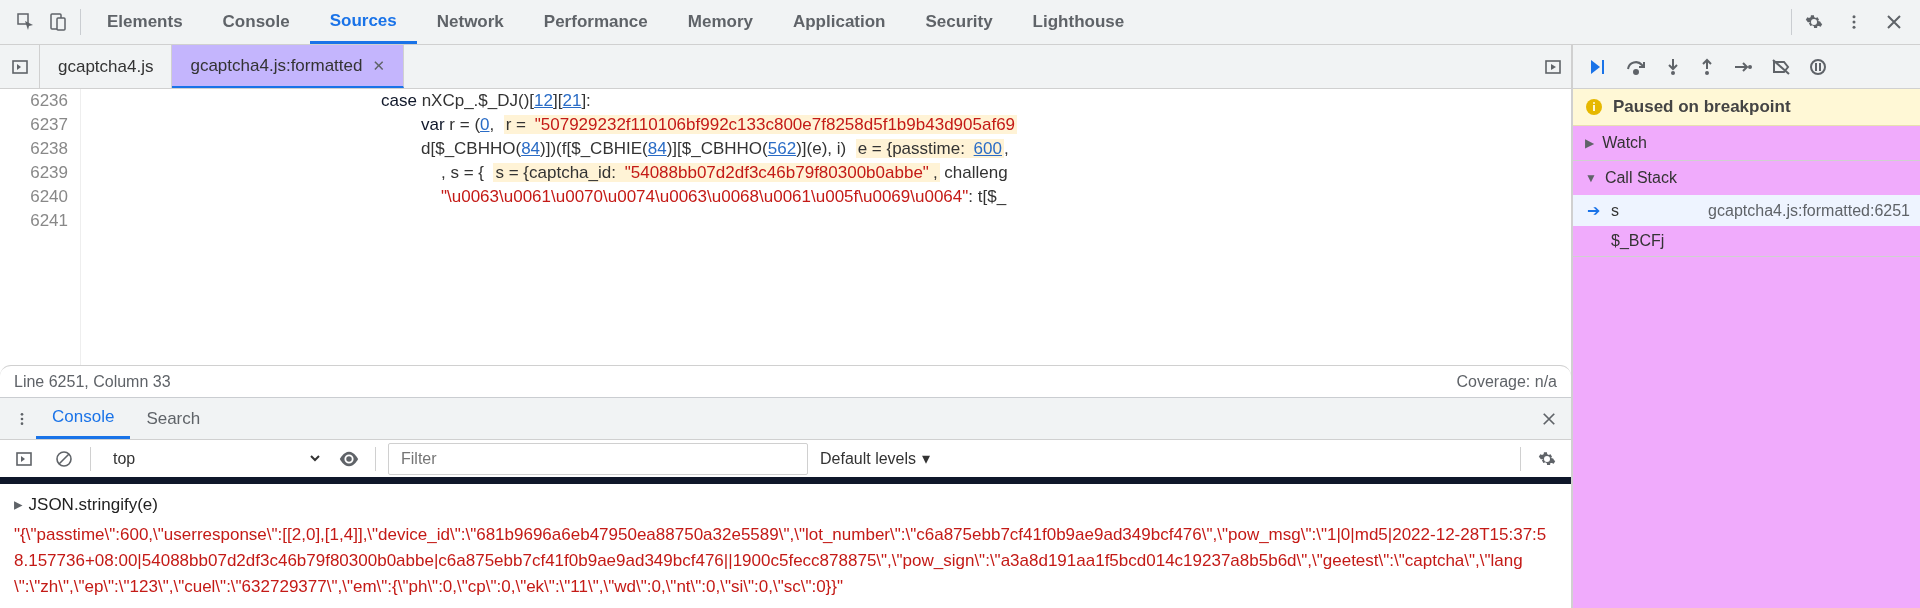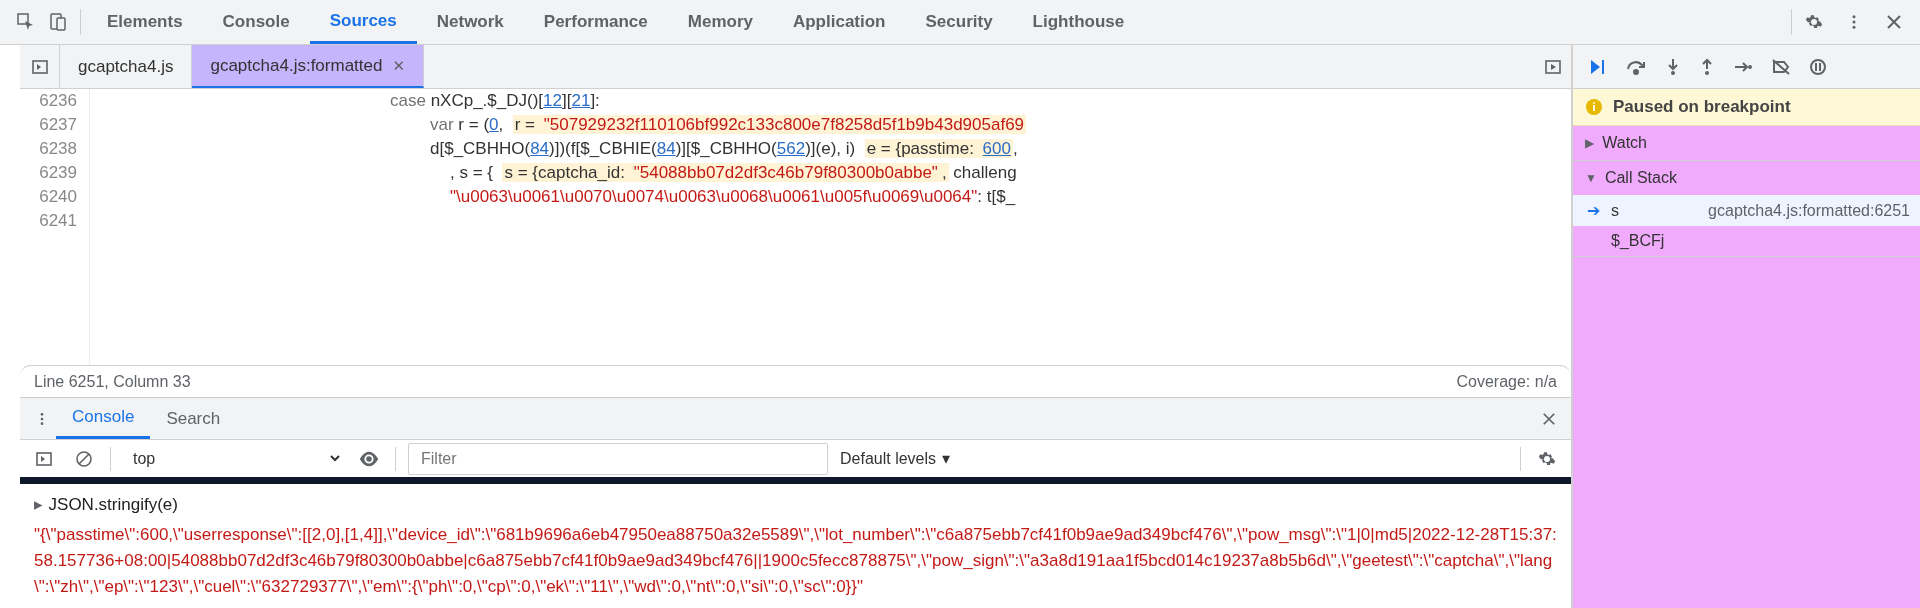--- a/index.html
+++ b/index.html
@@ -13,35 +13,35 @@
 .top-tabs .tab { padding: 12px 20px; height: 100%; display: flex; align-items: center; color: #5f6368; cursor: pointer; font-size: 17px; font-weight: bold; }
 .top-tabs .tab.active { color: #1a73e8; border-bottom: 3px solid #1a73e8; }
 .top-tabs .spacer { flex: 1; }
 .top-tabs .right-icons { display: flex; gap: 8px; align-items: center; }
 .top-tabs .sep { width: 1px; height: 26px; background: #cacdd1; margin: 0 6px; }
 
 
 .main-split { display: flex; flex: 1; min-height: 0; }
 
 
-.sources-panel { flex: 1; display: flex; flex-direction: column; min-width: 0; border-right: 1px solid #d0d0d0; margin-left: 20px; }
+.sources-panel { flex: 1; display: flex; flex-direction: column; min-width: 0; border-right: 1px solid #d0d0d0; }
 .source-tabs { display: flex; align-items: center; height: 44px; background: #f1f3f4; border-bottom: 1px solid #d0d0d0; }
 .source-tabs .st-icon { width: 40px; display: flex; align-items: center; justify-content: center; color: #5f6368; height: 100%; border-right: 1px solid #d0d0d0; }
 .source-tabs .st-tab { padding: 0 18px; height: 100%; display: flex; align-items: center; gap: 10px; color: #333; cursor: pointer; font-size: 17px; border-right: 1px solid #d0d0d0; }
 .source-tabs .st-tab.active { background: #c4b5fd; border-bottom: 2px solid #1a73e8; color: #333; }
 .source-tabs .st-close { color: #5f6368; font-size: 15px; }
 .source-tabs .st-spacer { flex: 1; }
 .source-tabs .st-play { width: 36px; display: flex; align-items: center; justify-content: center; color: #5f6368; cursor: pointer; }
 
 .code-area { flex: 1; display: flex; overflow: hidden; position: relative; font-family: Consolas, "Courier New", monospace; font-size: 17px; line-height: 24px; }
-.gutter { width: 70px; text-align: right; padding-right: 12px; color: #888; background: #fff; user-select: none; border-right: 1px solid #eee; }
+.gutter { width: 81px; text-align: right; padding-right: 12px; color: #888; background: #fff; user-select: none; border-right: 1px solid #eee; }
 .gutter div { height: 24px; }
 .code-lines { flex: 1; overflow: hidden; white-space: pre; padding-left: 300px; }
 .code-lines .line { height: 24px; }
-.kw { color: #737373; }
+.kw { color: #0f172a; }
 .num { color: #2a6cc6; text-decoration: underline; }
 .str { color: #c41a16; }
 .hl { background: #fff3d6; padding: 0 2px; }
 .blue { color: #2a6cc6; }
 
 .status-line { height: 32px; display: flex; align-items: center; padding: 0 14px; color: #5f6368; border-top: 1px solid #d0d0d0; background: #fff; font-size: 16px; border-radius: 11px; }
 .status-line .sp { flex: 1; }
 
 
 .drawer { border-top: 1px solid #cacdd1; display: flex; flex-direction: column; }

